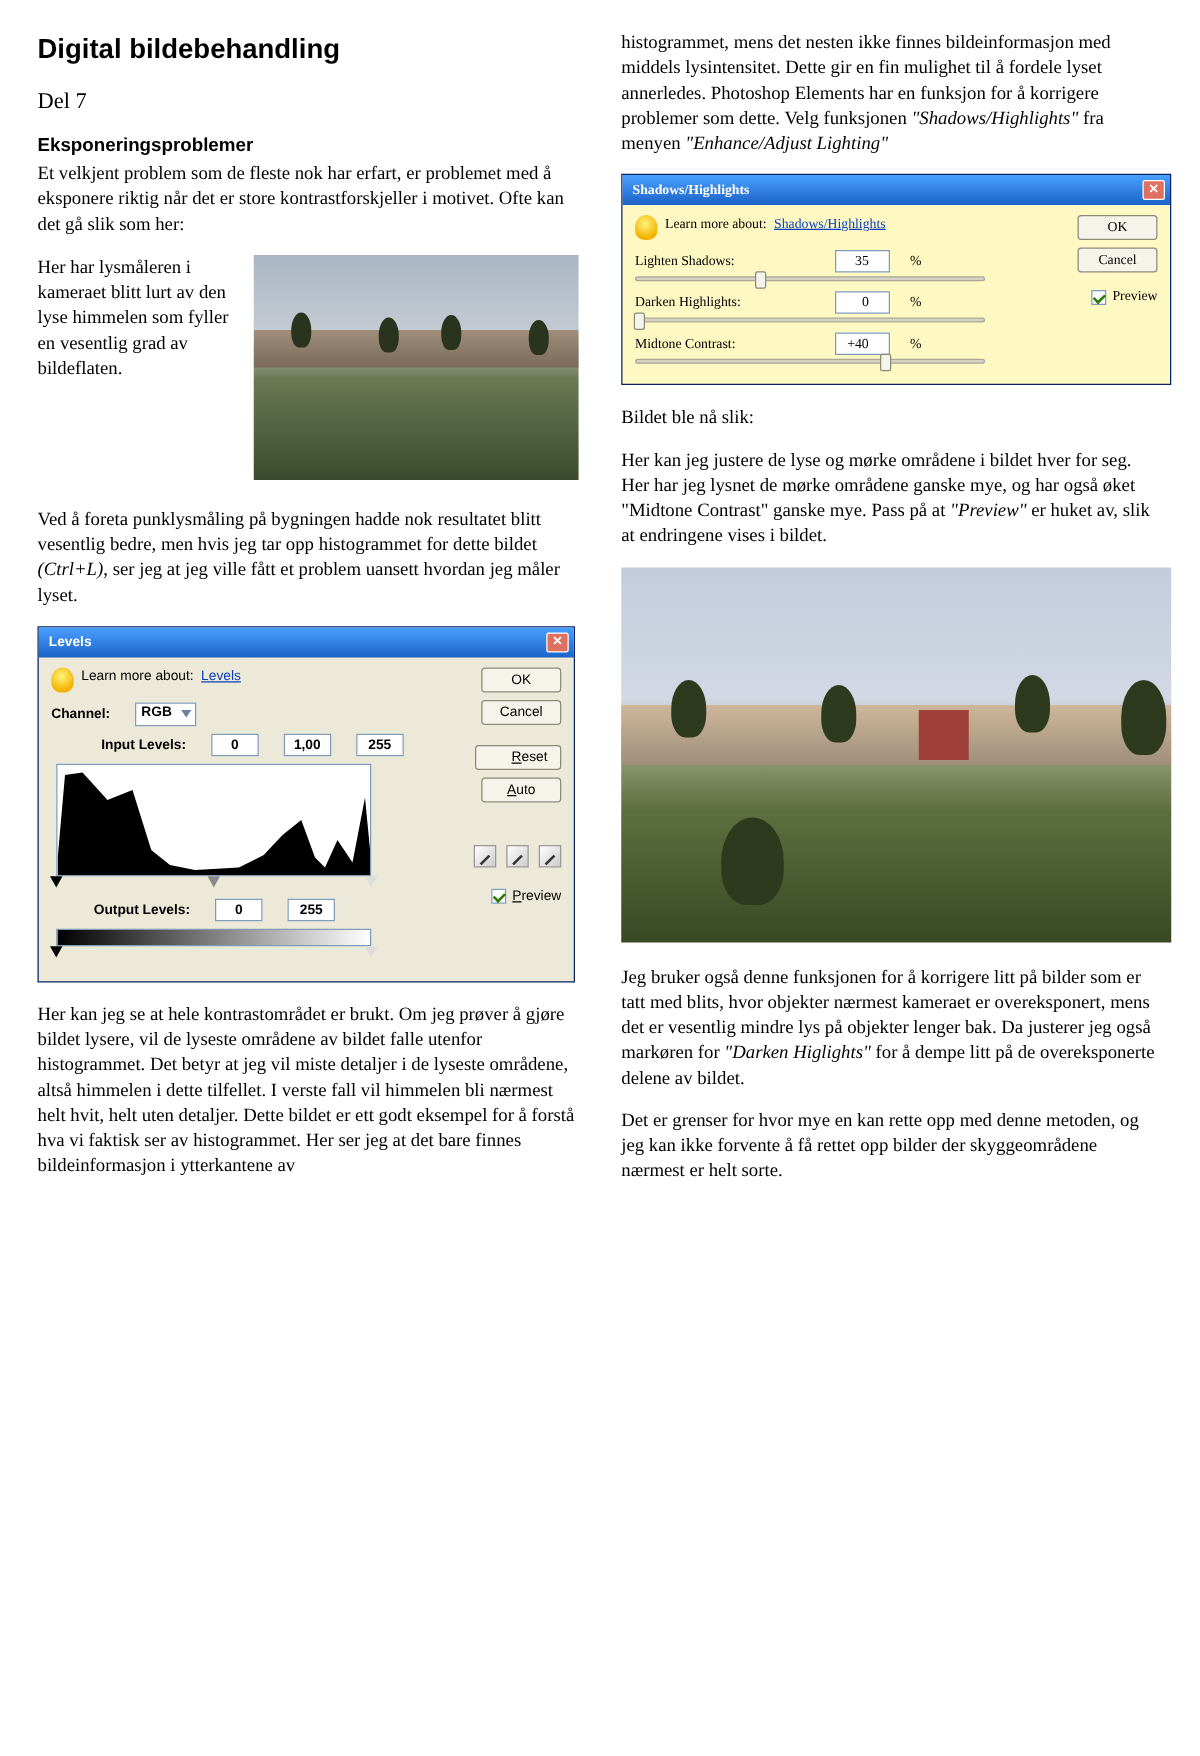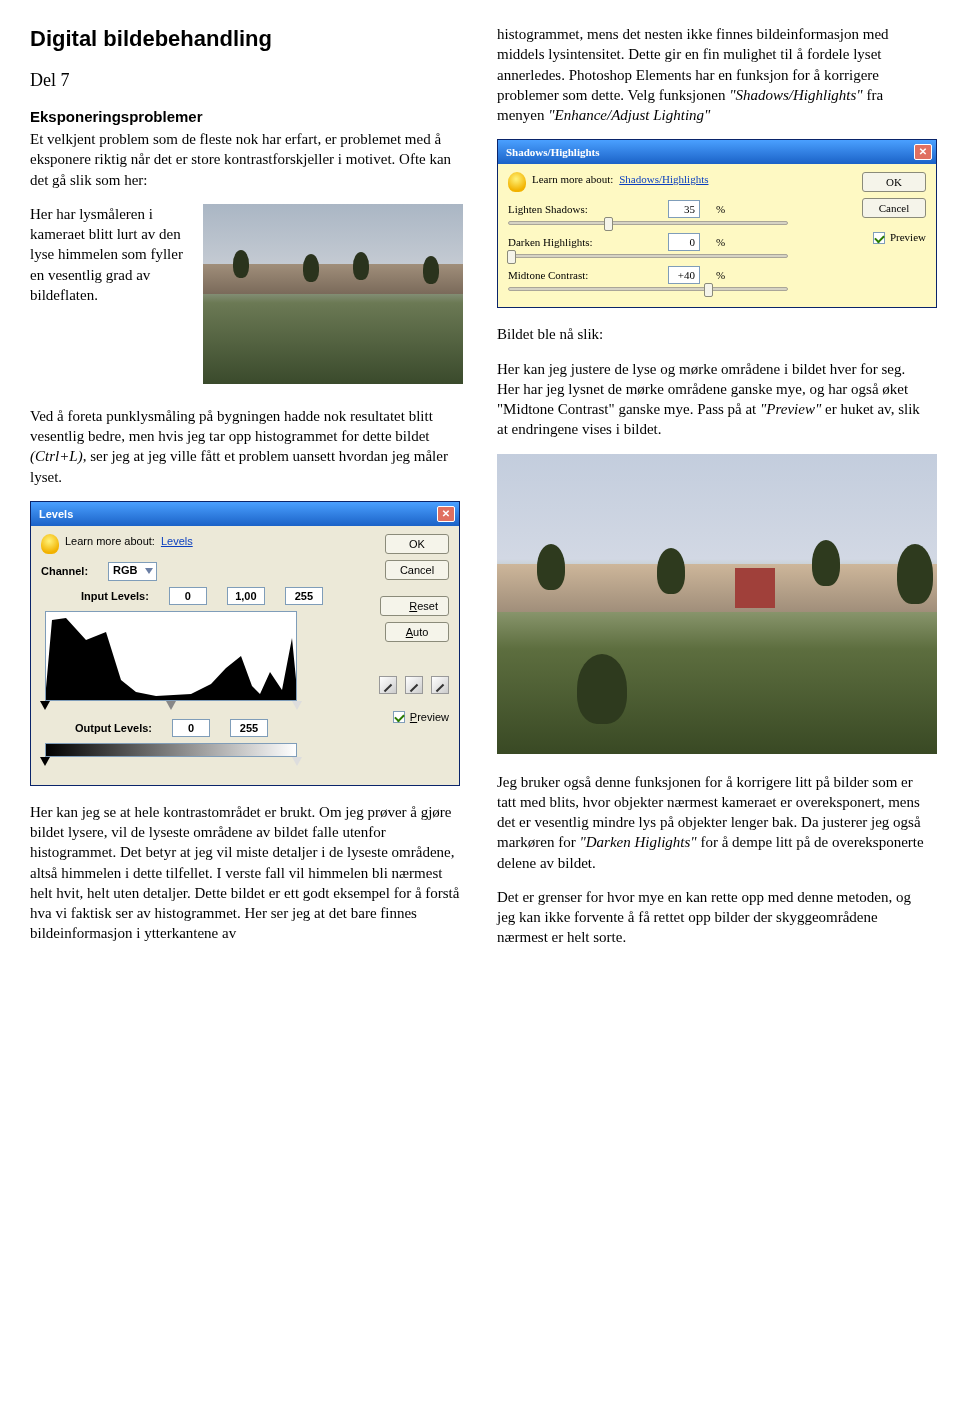--- a/index.html
+++ b/index.html
@@ -239,23 +239,23 @@
     align-items: flex-end;
   }
   .sh-row {
     display: flex;
     align-items: center;
     margin: 8px 0 2px 0;
     gap: 10px;
   }
   .sh-label { width: 150px; }
   .sh-val {
-    width: 32px; height: 18px;
+    width: 44px; height: 18px;
     border:1px solid #7f9db9; background:#fff;
-    text-align:right; padding-right:4px; line-height:16px;
+    text-align:right; padding-right:16px; line-height:16px;
   }
   .sh-pct { margin-left: 6px; }
   .sh-track {
     width: 280px;
     height: 4px;
     background: #d6d3c4;
     border: 1px solid #aaa698;
     border-radius: 2px;
     margin: 3px 0 8px 0;
     position: relative;

